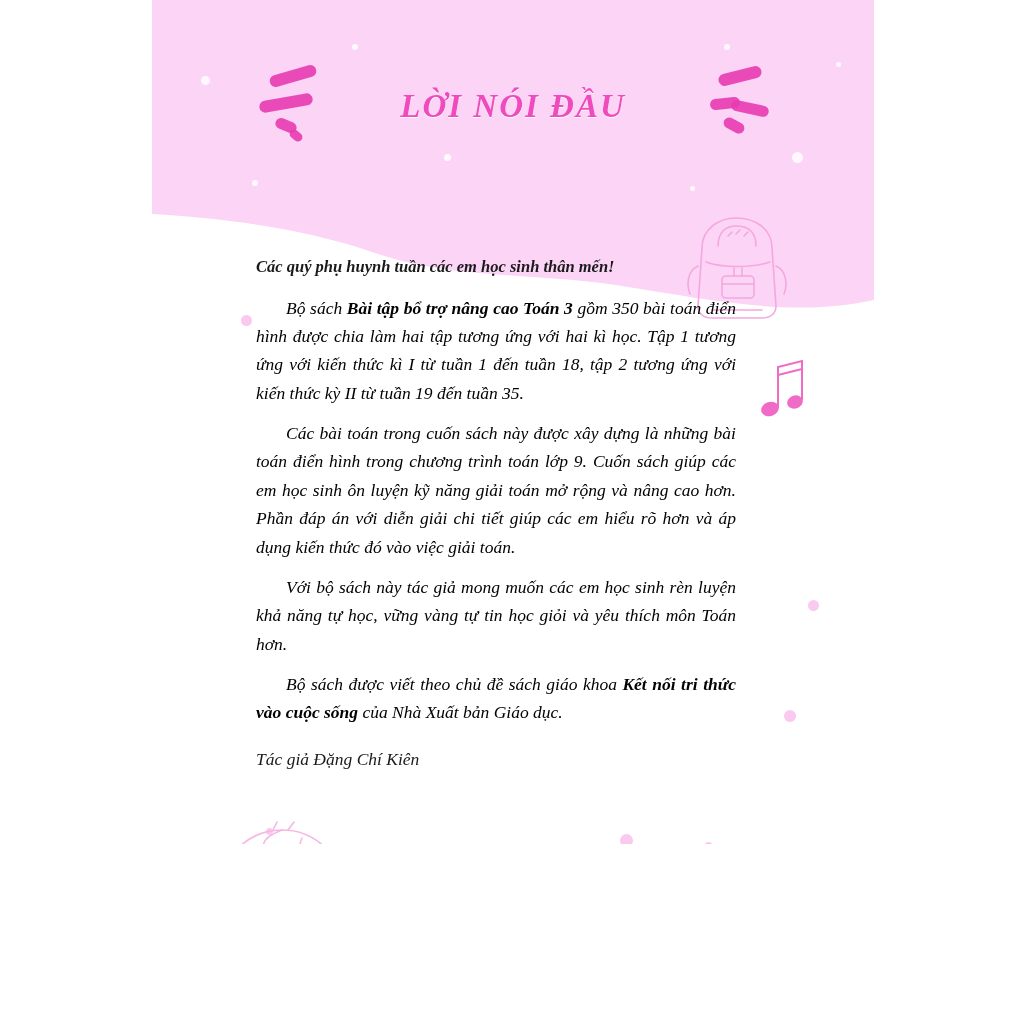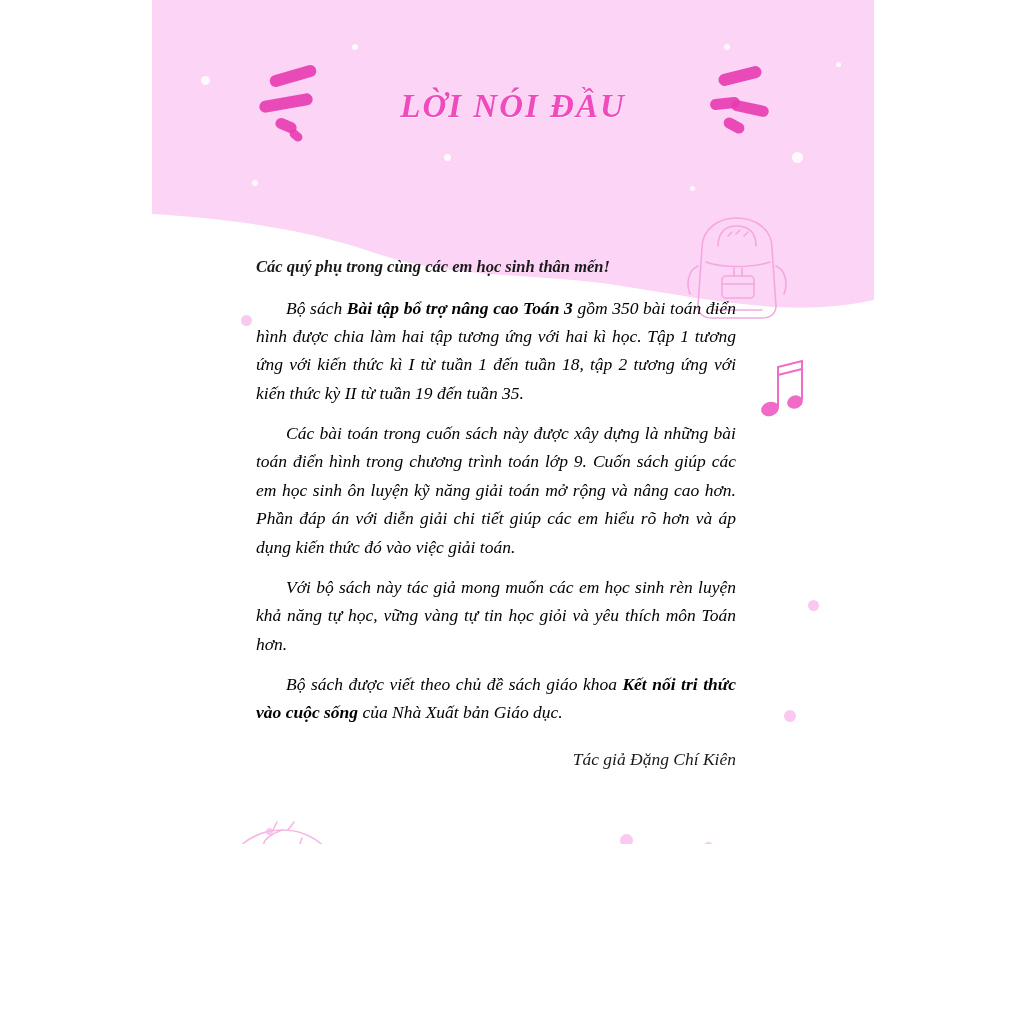--- a/index.html
+++ b/index.html
@@ -85,21 +85,21 @@
     text-align: justify;
     text-justify: inter-word;
   }
   p.para b {
     font-weight: bold;
   }
   .signature {
     font-style: italic;
     font-size: 17.5px;
     color: #1a1a1a;
-    text-align: right;
+    text-align: left;
     margin-top: 22px;
   }
 
   
   .art {
     position: absolute;
     pointer-events: none;
   }
   .backpack { left: 672px; top: 210px; }
   .music    { left: 756px; top: 355px; }
@@ -185,21 +185,21 @@
     <path d="M63 10 l4 -8 M78 10 l6 -8"></path>
   </svg>
 
   <svg class="art heart" width="36" height="34" viewBox="0 0 36 34" xmlns="http://www.w3.org/2000/svg">
     <path d="M18 31 C4 20 2 12 7 6 C12 1 18 5 18 9 C18 5 24 1 29 6 C34 12 32 20 18 31 Z" fill="#f06bc8"></path>
   </svg>
 
   <div class="equation">x - y = ?</div>
 
   <div class="content">
-    <div class="salutation">Các quý phụ trong cùng các em học sinh thân mến!</div>
+    <div class="salutation">Các quý phụ huynh tuần các em học sinh thân mến!</div>
     <div id="paragraphs">
         <p class="para"><span>Bộ sách </span><b>Bài tập bổ trợ nâng cao Toán 3</b><span> gồm 350 bài toán điển hình được chia làm hai tập tương ứng với hai kì học. Tập 1 tương ứng với kiến thức kì I từ tuần 1 đến tuần 18, tập 2 tương ứng với kiến thức kỳ II từ tuần 19 đến tuần 35.</span></p>
         <p class="para"><span>Các bài toán trong cuốn sách này được xây dựng là những bài toán điển hình trong chương trình toán lớp 9. Cuốn sách giúp các em học sinh ôn luyện kỹ năng giải toán mở rộng và nâng cao hơn.  Phần đáp án với diễn giải chi tiết giúp các em hiểu rõ hơn và áp dụng kiến thức đó vào việc giải toán.</span></p>
         <p class="para"><span>Với bộ sách này tác giả mong muốn các em học sinh rèn luyện khả năng tự học, vững vàng tự tin học giỏi và yêu thích môn Toán hơn.</span></p>
         <p class="para"><span>Bộ sách được viết theo chủ đề sách giáo khoa </span><b>Kết nối tri thức vào cuộc sống</b><span> của Nhà Xuất bản Giáo dục.</span></p>
       </div>
     <div class="signature">Tác giả Đặng Chí Kiên</div>
   </div>
 
 </div>

